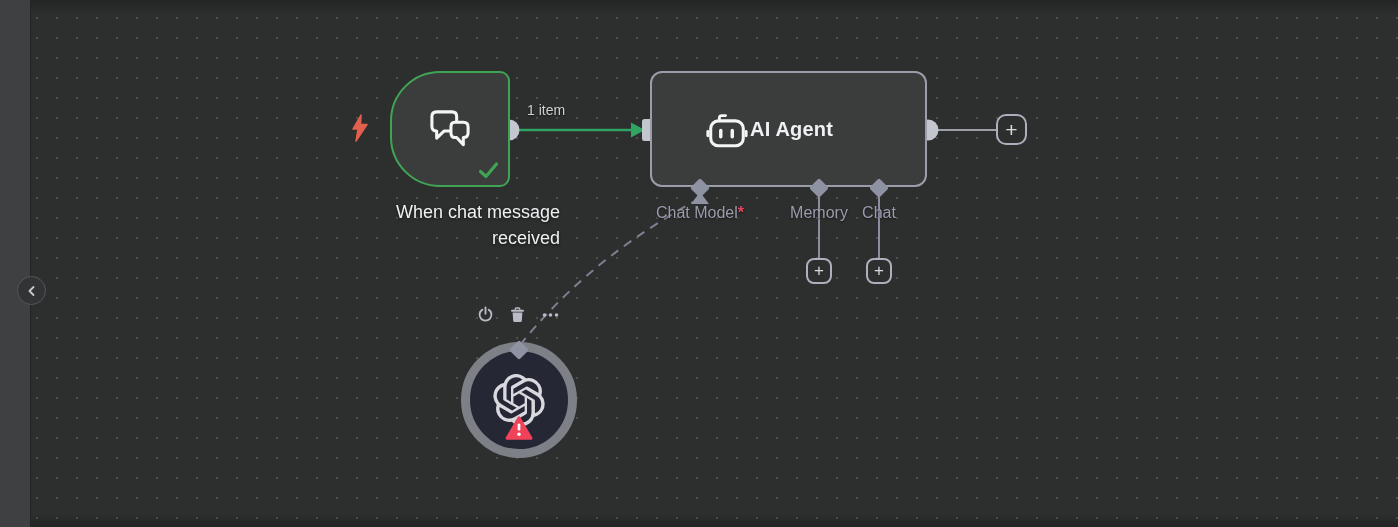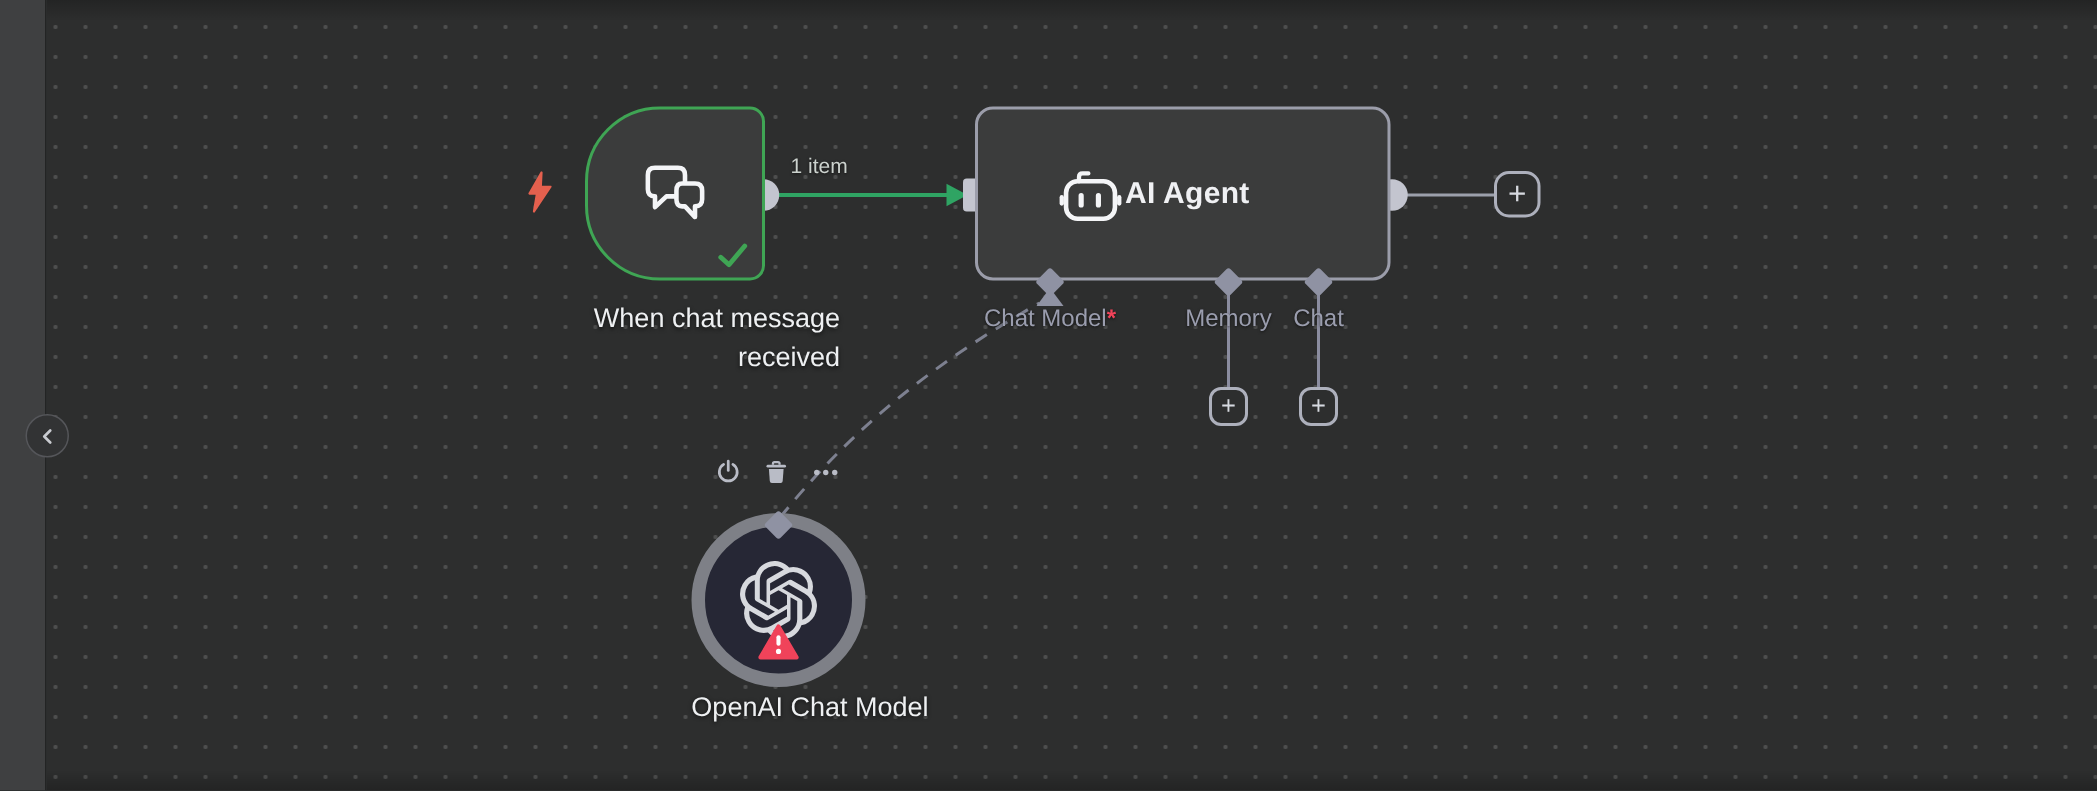--- a/index.html
+++ b/index.html
@@ -203,21 +203,20 @@
     </span>
   </div>
   <div class="diamond" style="left:512px; top:343px;"></div>
   <span class="model-warning">
     <svg width="28" height="24" viewBox="0 0 24 21">
       <path d="M12 1.5 L22.5 19.5 H1.5 Z" fill="#f0435a" stroke="#f0435a" stroke-width="2.5" stroke-linejoin="round"></path>
       <rect x="10.8" y="6.5" width="2.4" height="6.2" rx="1.2" fill="#ffffff"></rect>
       <circle cx="12" cy="16" r="1.5" fill="#ffffff"></circle>
     </svg>
   </span>
-  <div class="node-label model-label">OpenAI Chat Model</div>
 
 </div>
 
 <div class="sidebar"></div>
 <div class="collapse-btn">
   <span>
     <svg width="14" height="14" viewBox="0 0 14 14">
       <polyline points="8.5,3 4.5,7 8.5,11" fill="none" stroke="#c9cbd0" stroke-width="1.8" stroke-linecap="round" stroke-linejoin="round"></polyline>
     </svg>
   </span>

